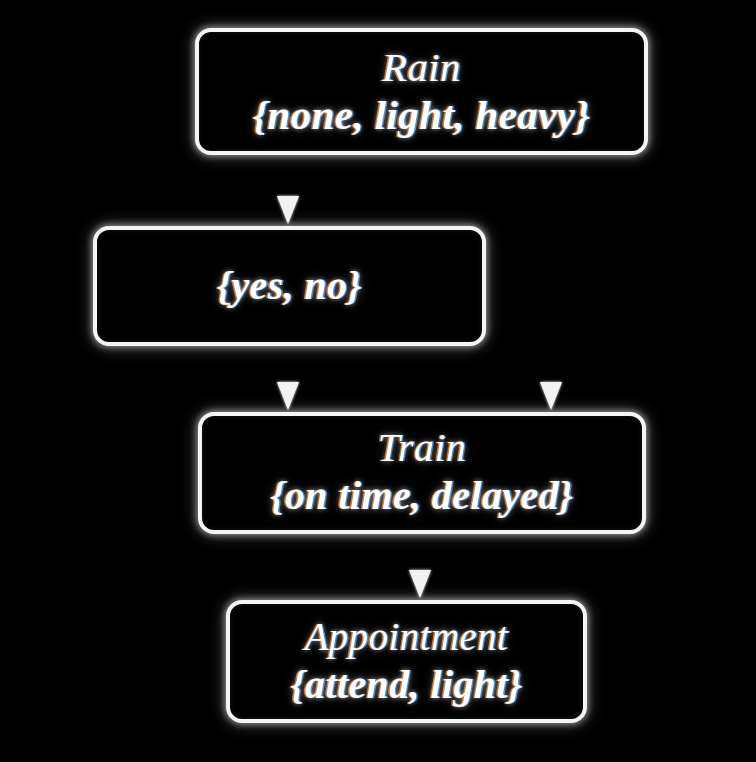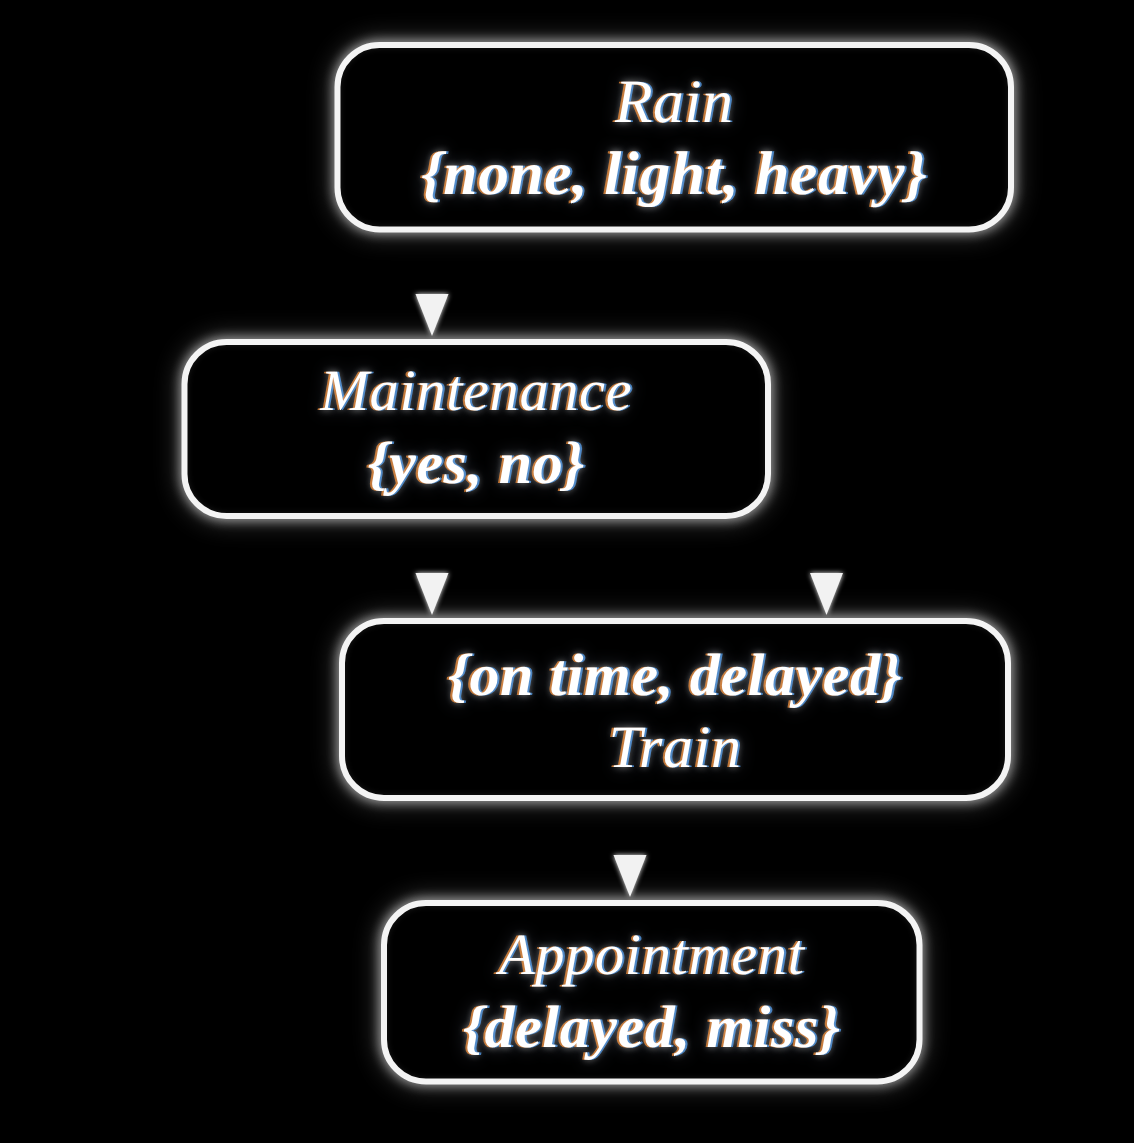--- a/index.html
+++ b/index.html
@@ -40,29 +40,28 @@
     fill: #f2f2f2;
     filter: url(#edgeGlow);
   }
 
   
   .node {
     position: absolute;
     box-sizing: border-box;
     background: #000000;
     border: 4px solid #f4f4f4;
-    border-radius: 30px;
+    border-radius: 16px;
     display: flex;
     flex-direction: column;
     align-items: center;
     justify-content: center;
     box-shadow: 0 0 7px 1px rgba(255,255,255,0.55),
                 0 0 16px 3px rgba(255,255,255,0.20),
                 inset 0 0 4px rgba(255,255,255,0.10);
-    margin-left: 28px;
   }
   .node-line {
     font-style: italic;
     font-weight: 400;
     color: #ffffff;
     white-space: nowrap;
     letter-spacing: 0.4px;
     text-shadow:
       -1.4px 0 0 rgba(255,150,60,0.70),
        1.4px 0 0 rgba(90,170,255,0.70),
@@ -120,27 +119,26 @@
       <polygon class="edge-head" points="420,598 409,570 431,570"></polygon>
     </g>
   </svg>
 
   <div class="node" id="node-rain">
     <div class="node-line node-name">Rain</div>
     <div class="node-line node-states">{none, light, heavy}</div>
   </div>
 
   <div class="node" id="node-maintenance">
-    <div class="node-line node-name">Maintenance</div>
     <div class="node-line node-states">{yes, no}</div>
   </div>
 
   <div class="node" id="node-train">
+    <div class="node-line node-name">Train</div>
     <div class="node-line node-states">{on time, delayed}</div>
-    <div class="node-line node-name">Train</div>
   </div>
 
   <div class="node" id="node-appointment">
     <div class="node-line node-name">Appointment</div>
-    <div class="node-line node-states">{delayed, miss}</div>
+    <div class="node-line node-states">{attend, light}</div>
   </div>
 
 </div>
 
 </body></html>

